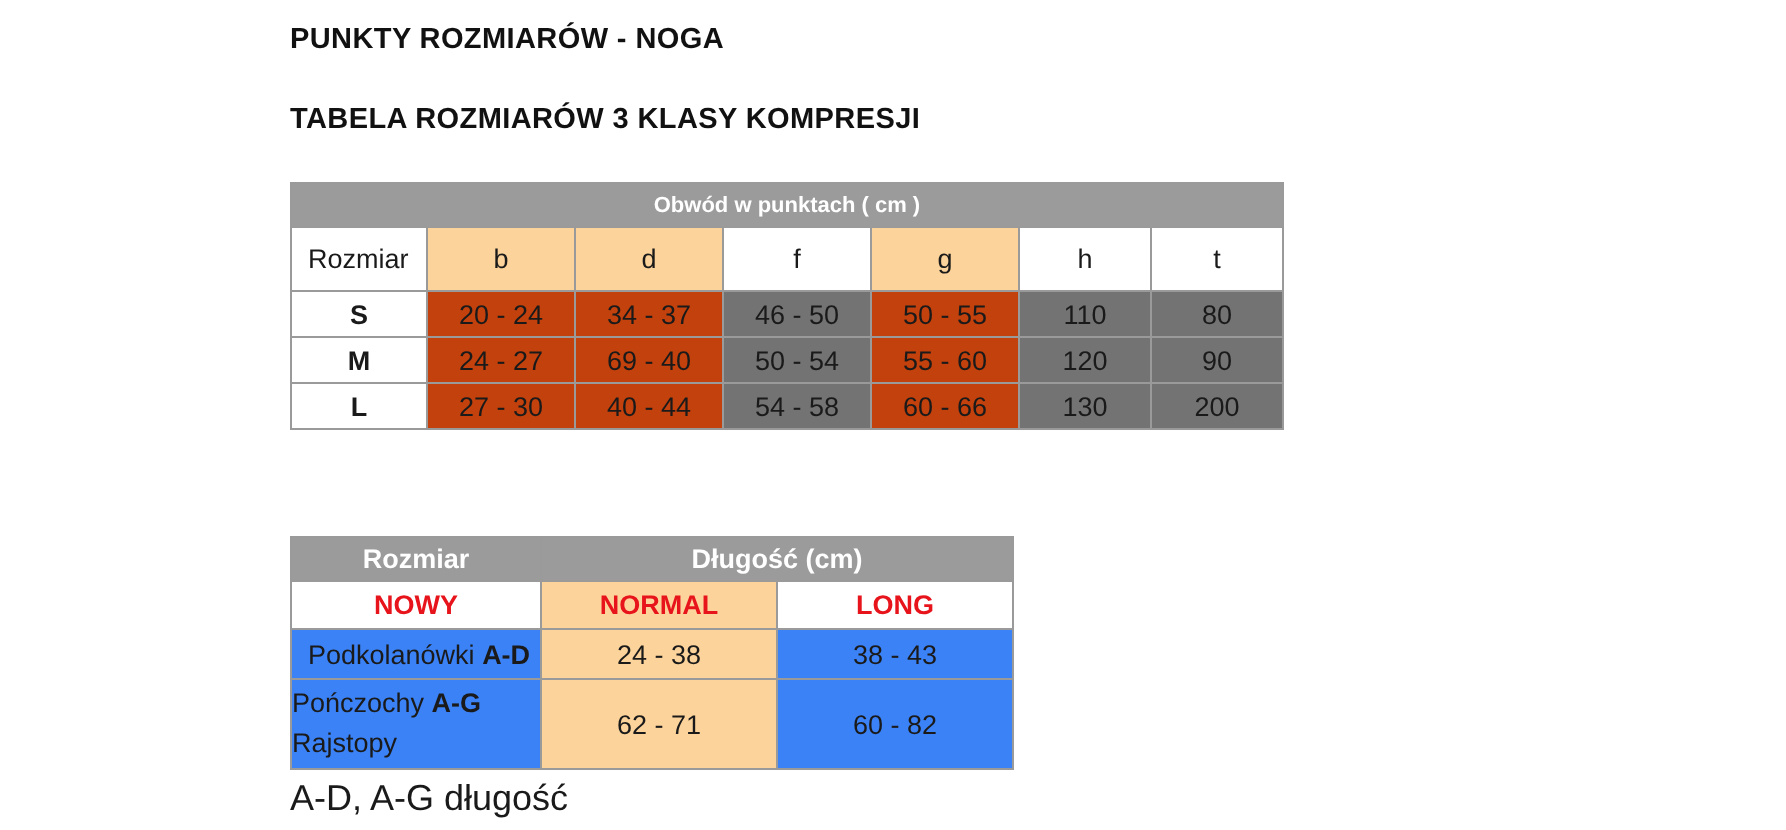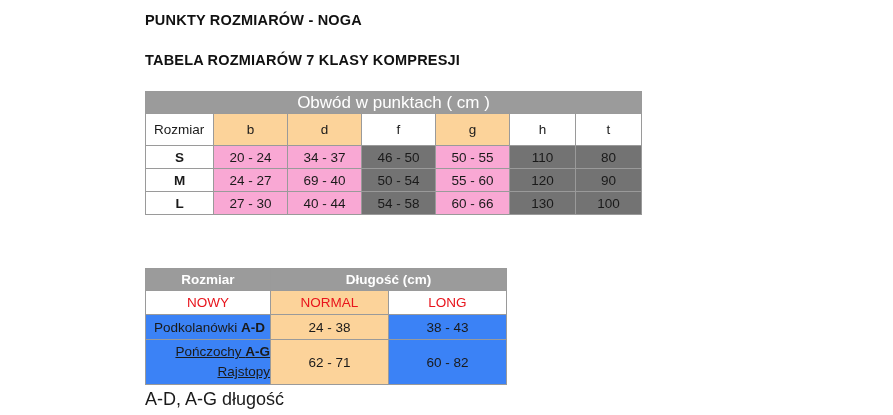--- a/index.html
+++ b/index.html
@@ -47,39 +47,39 @@
 
   
   #table-sizes {
     position: absolute;
     left: 145px;
     top: 91px;
   }
   #table-sizes .band {
     background: #9b9b9b;
     color: #ffffff;
-    font-weight: normal;
-    font-size: 17px;
+    font-weight: bold;
+    font-size: 11px;
     height: 21px;
   }
   #table-sizes .hdr {
     background: #ffffff;
     height: 31px;
     font-size: 13.5px;
   }
   #table-sizes .hdr.shade {
     background: #fcd39a;
   }
   #table-sizes .rowlabel {
     font-weight: bold;
     background: #ffffff;
     height: 22px;
   }
   #table-sizes td.val { background: #737373; height: 22px; }
-  #table-sizes td.val.shade { background: #f9a8d4; }
+  #table-sizes td.val.shade { background: #c2410c; }
   #table-sizes .corner {
     background: #ffffff;
     text-align: left;
     padding-left: 8px;
     font-size: 13.5px;
   }
 
   
   #table-length {
     position: absolute;
@@ -88,51 +88,51 @@
   }
   #table-length .band {
     background: #9b9b9b;
     color: #ffffff;
     font-weight: bold;
     font-size: 13.5px;
     height: 21px;
   }
   #table-length .sub {
     color: #e8141c;
-    font-weight: normal;
+    font-weight: bold;
     font-size: 13.5px;
     height: 23px;
     background: #ffffff;
   }
   #table-length .sub.shade { background: #fcd39a; }
   #table-length td.cell { background: #3b82f6; height: 24px; }
   #table-length td.cell.shade { background: #fcd39a; }
   #table-length td.leftcell {
     text-align: left;
     padding-left: 8px;
   }
-  #table-length td.centercell { text-align: right; text-decoration: underline; }
+  #table-length td.centercell { text-align: left; }
   .b { font-weight: bold; }
 
   .footnote {
     position: absolute;
     left: 145px;
     top: 389px;
     font-size: 18px;
     color: #1a1a1a;
     white-space: nowrap;
   }
 </style>
 </head>
 <body>
 
 <div class="page">
 
   <div class="heading" id="title-1">PUNKTY ROZMIARÓW - NOGA</div>
-  <div class="heading" id="title-2">TABELA ROZMIARÓW 7 KLASY KOMPRESJI</div>
+  <div class="heading" id="title-2">TABELA ROZMIARÓW 3 KLASY KOMPRESJI</div>
 
   <table id="table-sizes">
     <colgroup>
       <col style="width:68px">
       <col style="width:74px">
       <col style="width:74px">
       <col style="width:74px">
       <col style="width:74px">
       <col style="width:66px">
       <col style="width:66px">
@@ -168,21 +168,21 @@
         <td class="val">120</td>
         <td class="val">90</td>
       </tr>
       <tr>
         <td class="rowlabel">L</td>
         <td class="val shade">27 - 30</td>
         <td class="val shade">40 - 44</td>
         <td class="val">54 - 58</td>
         <td class="val shade">60 - 66</td>
         <td class="val">130</td>
-        <td class="val">100</td>
+        <td class="val">200</td>
       </tr>
     </tbody>
   </table>
 
   <table id="table-length">
     <colgroup>
       <col style="width:125px">
       <col style="width:118px">
       <col style="width:118px">
     </colgroup>

